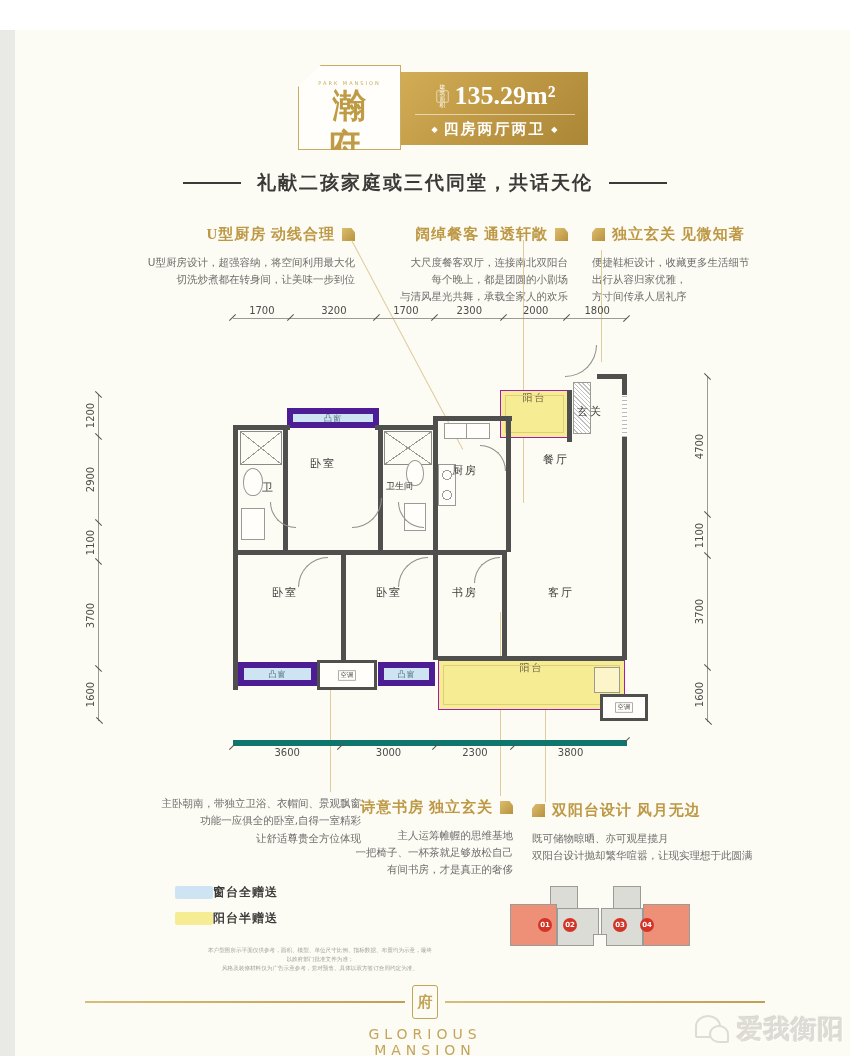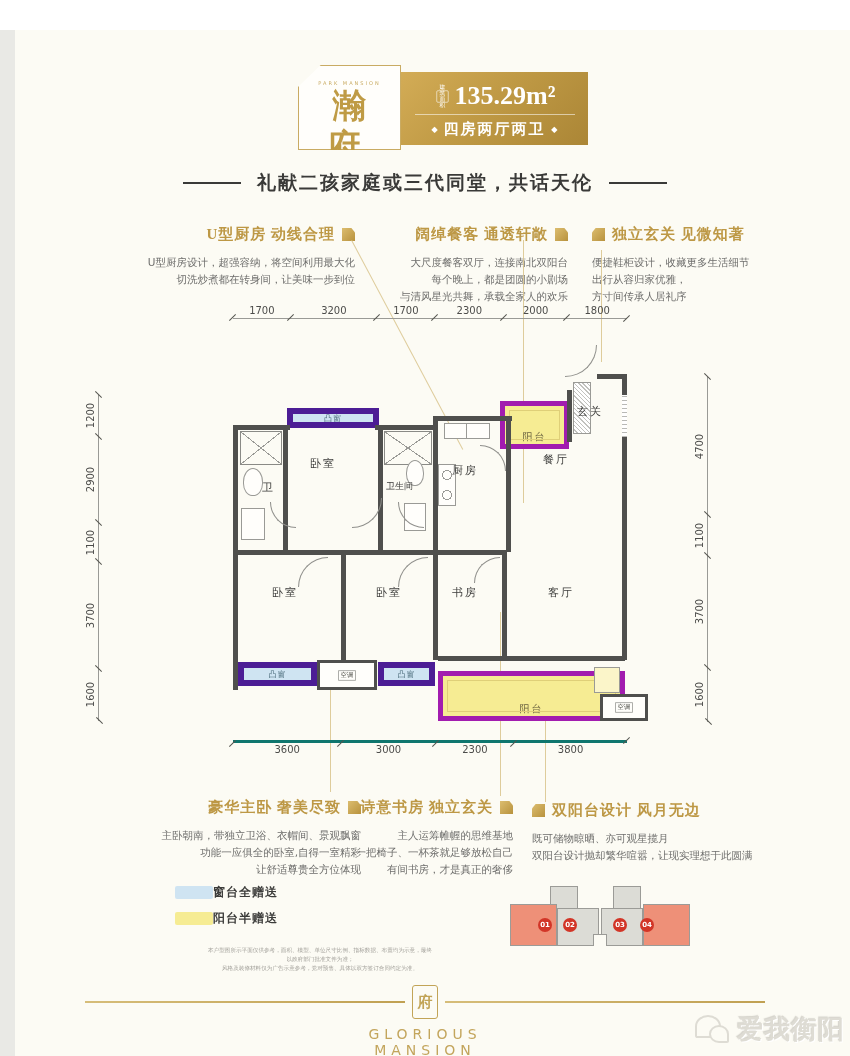--- a/index.html
+++ b/index.html
@@ -54,40 +54,40 @@
   .leader { background:#d8c38b; opacity:.85; }
 
   
   .dim-h { display:flex; height:15px; }
   .dim-h .seg { position:relative; flex-grow:1; border-bottom:1px solid #9a9a96;
        display:flex; justify-content:center; align-items:flex-end; }
   .dim-h .seg i { font-style:normal; font-size:10px; color:#4c4c4a; transform:translateY(-2px); }
   .dim-h .seg::before, .dim-h::after { content:''; position:absolute; bottom:-4px; left:-1px;
        width:1px; height:9px; background:#55554f; transform:rotate(45deg); }
   .dim-h::after { left:auto; right:0; }
-  .dim-h.below .seg { border-bottom:none; border-top:3px solid #0f766e; align-items:flex-start; }
+  .dim-h.below .seg { border-bottom:none; border-top:6px solid #0f766e; align-items:flex-start; }
   .dim-h.below .seg i { transform:translateY(1px); }
   .dim-h.below .seg::before, .dim-h.below::after { bottom:auto; top:-4px; }
   .dim-v { display:flex; flex-direction:column; width:15px; }
   .dim-v .seg { position:relative; flex-grow:1; border-right:1px solid #9a9a96;
        display:flex; align-items:center; justify-content:center; }
   .dim-v .seg i { font-style:normal; font-size:10px; color:#4c4c4a; white-space:nowrap;
        transform:rotate(-90deg); }
   .dim-v .seg::before, .dim-v::after { content:''; position:absolute; top:-1px; right:-5px;
        width:9px; height:1px; background:#55554f; transform:rotate(45deg); }
   .dim-v::after { top:auto; bottom:0; }
 
   
   .w { position:absolute; background:#4f4f4d; }
   .bay { position:absolute; background:#cfe4f2; border:6px solid #4c1d95;
        display:flex; align-items:center; justify-content:center;
        font-size:8px; color:#50707f; letter-spacing:1px; }
-  .balc { position:absolute; background:#f6ec93; border:5px solid #a21caf;
-       display:flex; align-items:flex-end; justify-content:center;
-       font-size:10px; color:#6b6340; letter-spacing:2px;margin-top:11px; }
+  .balc { position:absolute; background:#f6ec93; border:1px solid #a21caf;
+       display:flex; align-items:flex-start; justify-content:center;
+       font-size:10px; color:#6b6340; letter-spacing:2px; }
   .balc .inner { position:absolute; inset:4px; border:1px solid #dfcf78; }
   .roomlbl { position:absolute; font-size:11px; color:#3d3d3b; letter-spacing:2px;
        font-weight:500; white-space:nowrap; }
   .roomlbl.sm { font-size:9px; letter-spacing:0; }
   .fix { position:absolute; border:1px solid #9a9a96; background:#fffefb; }
   .fix.ell { border-radius:50% 50% 45% 45%; }
   .xbox { position:absolute; border:1px solid #8a8a86; background:
        linear-gradient(to top right, transparent calc(50% - .5px), #9a9a96 calc(50% - .5px),
          #9a9a96 calc(50% + .5px), transparent calc(50% + .5px)),
        linear-gradient(to bottom right, transparent calc(50% - .5px), #9a9a96 calc(50% - .5px),
@@ -342,24 +342,20 @@
   <span class="roomlbl sm" style="left:386px;top:480px">卫生间</span>
   <span class="roomlbl" style="left:452px;top:463px">厨房</span>
   <span class="roomlbl" style="left:577px;top:404px">玄关</span>
   <span class="roomlbl" style="left:543px;top:452px">餐厅</span>
   <span class="roomlbl" style="left:272px;top:585px">卧室</span>
   <span class="roomlbl" style="left:376px;top:585px">卧室</span>
   <span class="roomlbl" style="left:452px;top:585px">书房</span>
   <span class="roomlbl" style="left:548px;top:585px">客厅</span>
 
   <div class="abs feat r" style="left:128px;top:795px;width:233px">
-    <div class="title serif">
-        <span>豪华主卧  奢美尽致</span>
-        <span class="mark rgt"></span>
-      </div>
     <div>主卧朝南，带独立卫浴、衣帽间、景观飘窗</div>
     <div>功能一应俱全的卧室,自得一室精彩</div>
     <div>让舒适尊贵全方位体现</div>
   </div>
   <div class="abs feat r" style="left:333px;top:795px;width:180px">
     <div class="title serif">
         <span>诗意书房 独立玄关</span>
         <span class="mark rgt"></span>
       </div>
     <div>主人运筹帷幄的思维基地</div>

